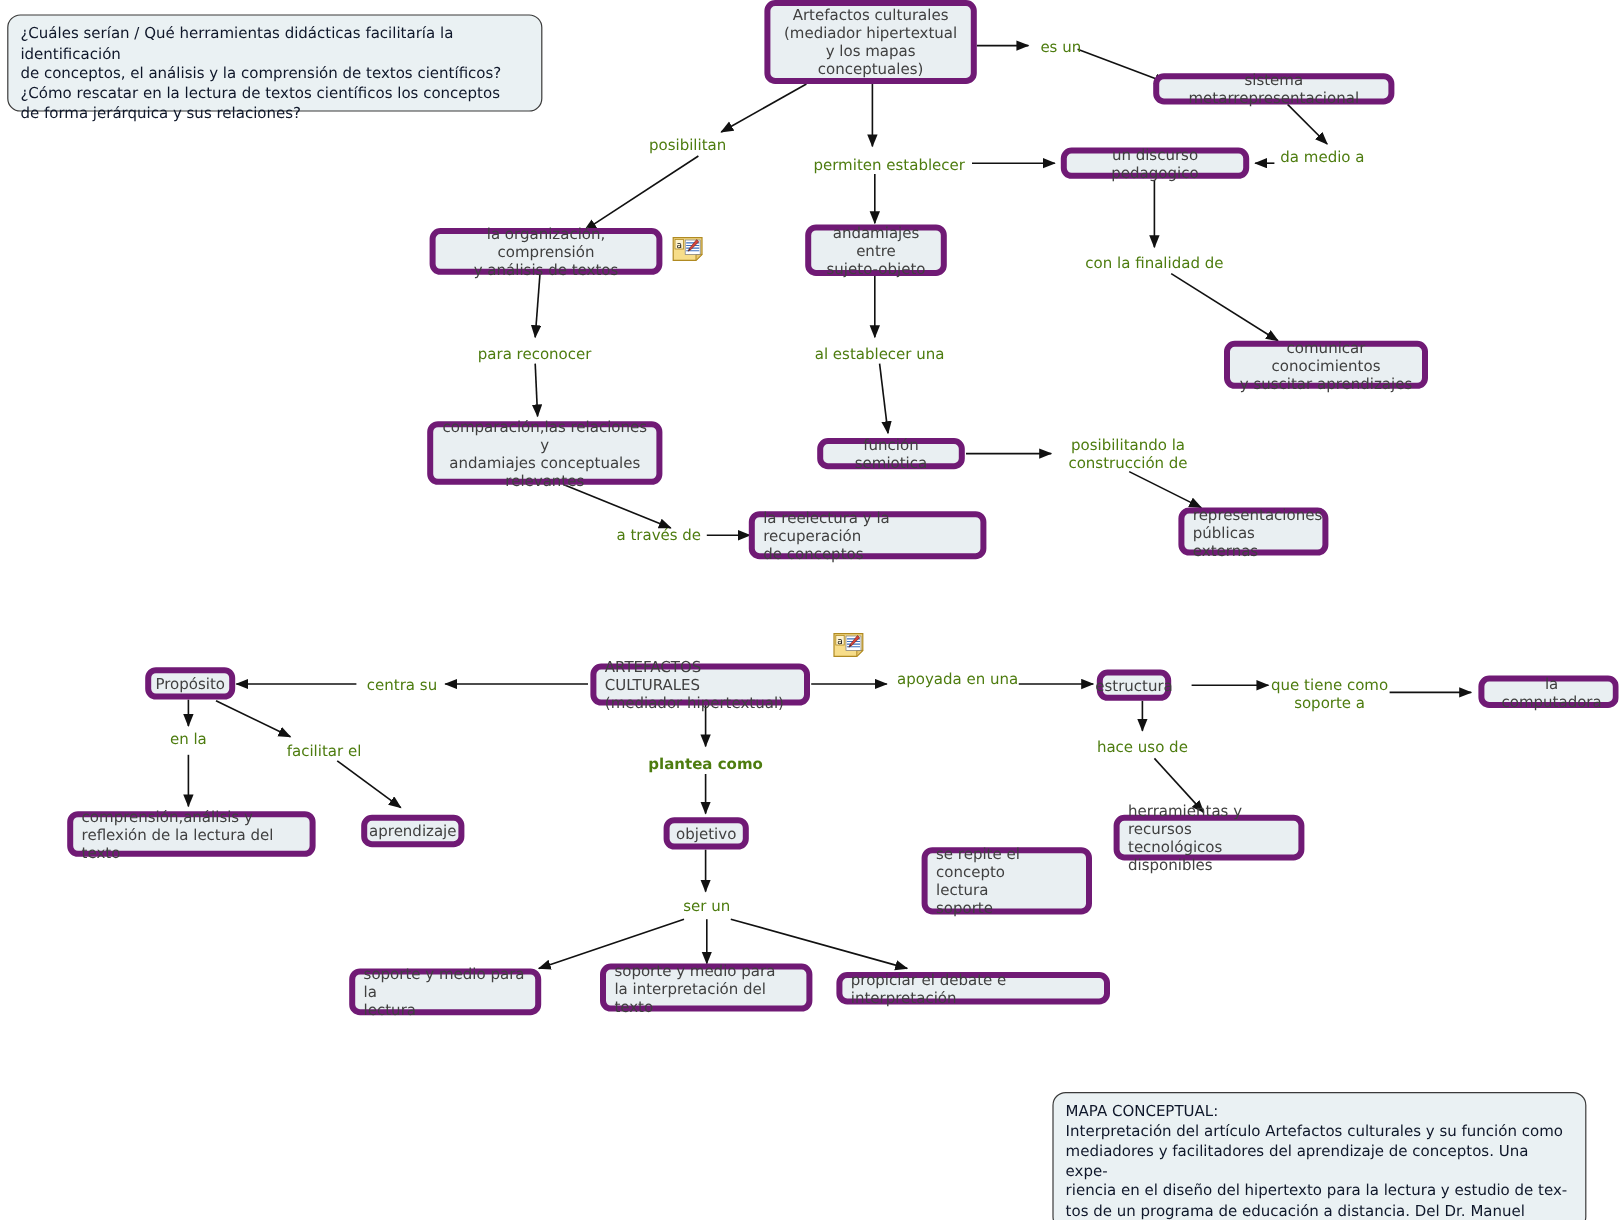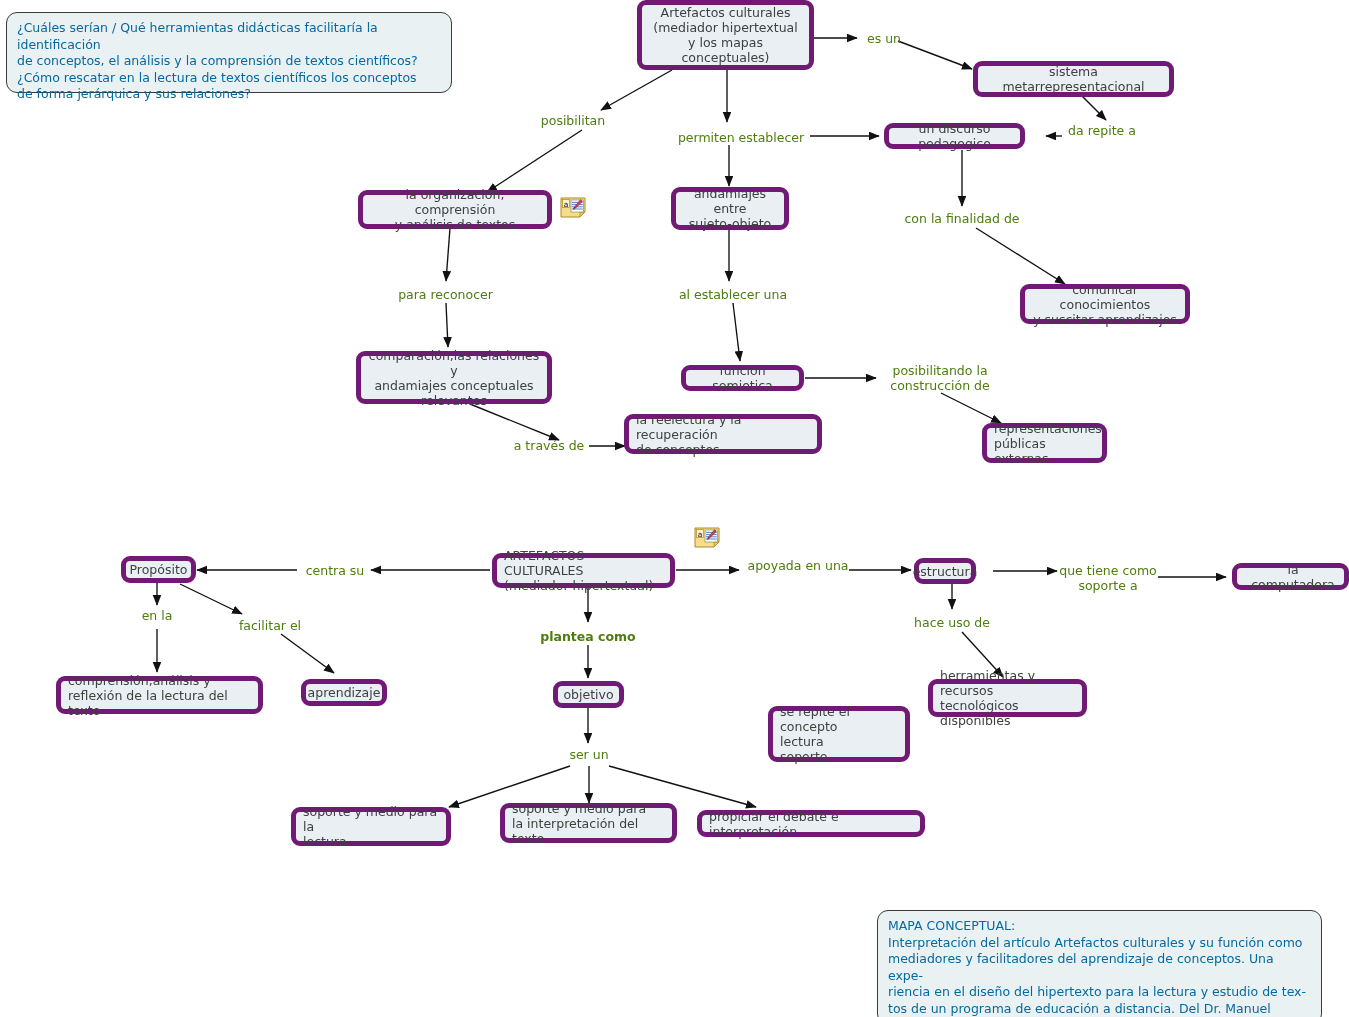--- a/index.html
+++ b/index.html
@@ -56,21 +56,21 @@
     background: transparent;
   }
   .callout {
     position: absolute;
     box-sizing: border-box;
     background: #eaf1f3;
     border: 1px solid #3a3a3a;
     border-radius: 11px;
     font-size: 12.5px;
     line-height: 16.5px;
-    color: #0369a1;
+    color: #0f172a;
     padding: 7px 10px;
     white-space: pre-line;
     text-align: left;
   }
   .note-icon {
     position: absolute;
     width: 26px;
     height: 21px;
   }
 </style>
@@ -165,48 +165,48 @@
 
   <div class="callout" style="left:6px; top:12px; width:446px; height:81px;">¿Cuáles serían / Qué herramientas didácticas facilitaría la identificación
  de conceptos, el análisis  y la comprensión de textos científicos?
 ¿Cómo rescatar en la lectura de textos científicos los conceptos
 de forma jerárquica y sus relaciones?</div>
 
   <div class="node" style="left:637px; top:0px; width:177px; height:70px;">Artefactos culturales
 (mediador hipertextual
 y los mapas conceptuales)</div>
 
-  <div class="node" style="left:961px; top:61px; width:201px; height:36px;margin-left:12px;">sistema metarrepresentacional</div>
-
-  <div class="node" style="left:884px; top:123px; width:141px; height:26px;">un discurso pedagogico</div>
+  <div class="node" style="left:961px; top:61px; width:201px; height:26px;">sistema metarrepresentacional</div>
+
+  <div class="node" style="left:884px; top:123px; width:157px; height:26px;">un discurso pedagogico</div>
 
   <div class="node" style="left:358px; top:190px; width:194px; height:39px;">la organización, comprensión
 y análisis de textos</div>
 
   <div class="node" style="left:671px; top:187px; width:118px; height:43px;">andamiajes entre
 sujeto-objeto</div>
 
   <div class="node" style="left:1020px; top:284px; width:170px; height:40px;">comunicar conocimientos
 y suscitar aprendizajes</div>
 
   <div class="node" style="left:356px; top:351px; width:196px; height:53px;">comparación,las  relaciones y
 andamiajes conceptuales
 relevantes</div>
 
   <div class="node" style="left:681px; top:365px; width:123px; height:26px;">función semiotica</div>
 
-  <div class="node left-align" style="left:624px; top:414px; width:198px; height:40px;">la reelectura y la recuperación
+  <div class="node left-align" style="left:624px; top:426px; width:198px; height:40px;">la reelectura y la recuperación
 de conceptos</div>
 
   <div class="node left-align" style="left:982px; top:423px; width:125px; height:40px;">representaciones
 públicas externas</div>
 
   <div class="linkword" style="left:864px; top:31px; width:40px;">es un</div>
 
-  <div class="linkword" style="left:1062px; top:123px; width:80px;">da repite a</div>
+  <div class="linkword" style="left:1062px; top:123px; width:80px;">da medio a</div>
 
   <div class="linkword" style="left:538px; top:113px; width:70px;">posibilitan</div>
 
   <div class="linkword" style="left:670px; top:130px; width:142px;">permiten establecer</div>
 
   <div class="linkword" style="left:902px; top:211px; width:120px;">con la finalidad de</div>
 
   <div class="linkword" style="left:392px; top:287px; width:107px;">para reconocer</div>
 
   <div class="linkword" style="left:673px; top:287px; width:120px;">al establecer una</div>

